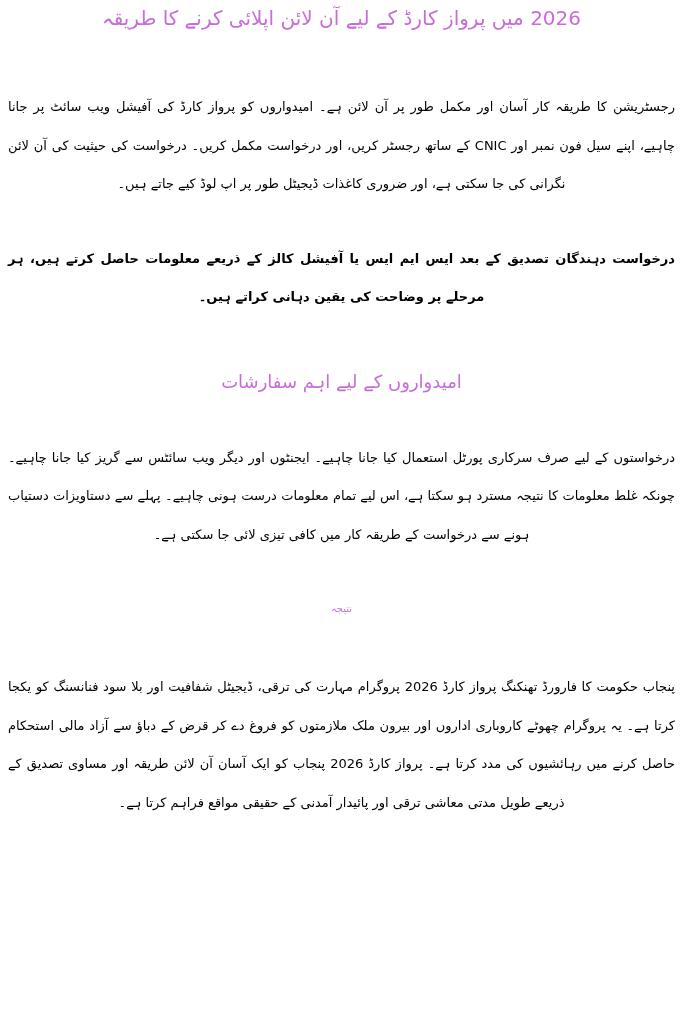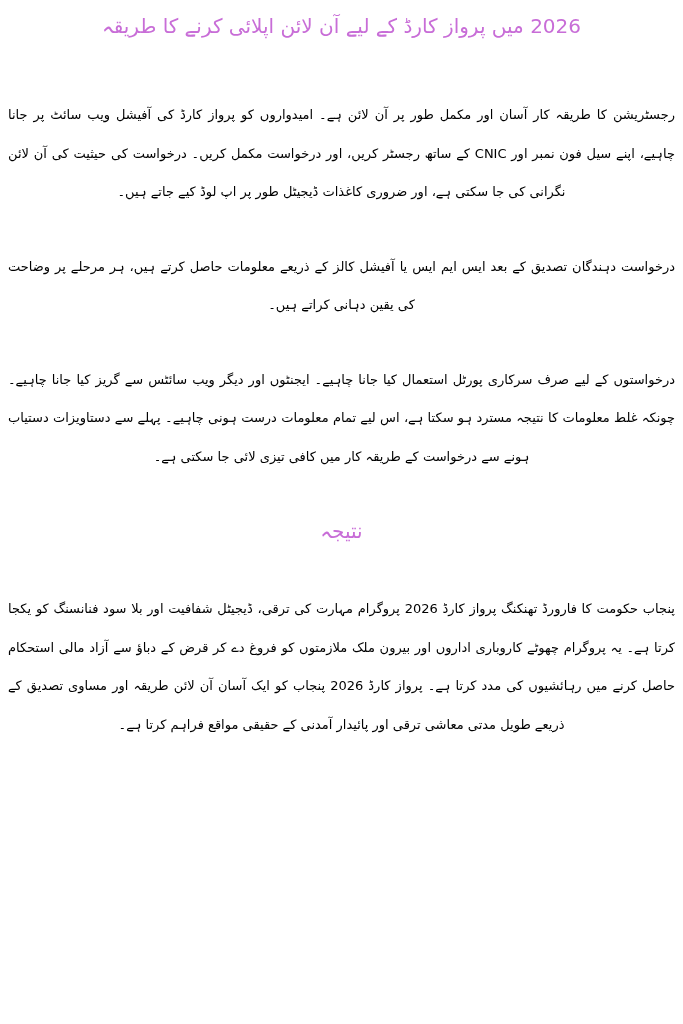--- a/index.html
+++ b/index.html
@@ -18,63 +18,65 @@
     .page {
       padding: 0 8px;
       box-sizing: border-box;
       width: 683px;
     }
     .heading {
       text-align: center;
       color: #c86dd7;
       font-family: "DejaVu Sans", sans-serif;
       font-weight: normal;
-      margin: 8px;
+      margin: 0;
     }
     .heading-main {
       font-size: 20px;
       line-height: 36px;
       padding-top: 0;
       margin-bottom: 52px;
     }
     .heading-section {
       font-size: 18px;
       line-height: 34px;
       margin-top: 48px;
       margin-bottom: 40px;
     }
     .heading-small {
-      font-size: 20px;
+      font-size: 10px;
       line-height: 30px;
       margin-top: 40px;
       margin-bottom: 44px;
     }
     .para {
       font-size: 13px;
       line-height: 38.5px;
       text-align: justify;
       text-align-last: center;
       margin: 0;
       direction: rtl;
     }
     .para + .para {
       margin-top: 36px;
+      font-weight: bold;
     }
   </style>
 </head>
 <body>
 
 <div class="page">
 
   <h1 class="heading heading-main">2026 میں پرواز کارڈ کے لیے آن لائن اپلائی کرنے کا طریقہ</h1>
 
   <p class="para">رجسٹریشن کا طریقہ کار آسان اور مکمل طور پر آن لائن ہے۔ امیدواروں کو پرواز کارڈ کی آفیشل ویب سائٹ پر جانا چاہیے، اپنے سیل فون نمبر اور CNIC کے ساتھ رجسٹر کریں، اور درخواست مکمل کریں۔ درخواست کی حیثیت کی آن لائن نگرانی کی جا سکتی ہے، اور ضروری کاغذات ڈیجیٹل طور پر اپ لوڈ کیے جاتے ہیں۔</p>
 
   <p class="para">درخواست دہندگان تصدیق کے بعد ایس ایم ایس یا آفیشل کالز کے ذریعے معلومات حاصل کرتے ہیں، ہر مرحلے پر وضاحت کی یقین دہانی کراتے ہیں۔</p>
 
+  <h2 class="heading heading-section">امیدواروں کے لیے اہم سفارشات</h2>
 
   <p class="para">درخواستوں کے لیے صرف سرکاری پورٹل استعمال کیا جانا چاہیے۔ ایجنٹوں اور دیگر ویب سائٹس سے گریز کیا جانا چاہیے۔ چونکہ غلط معلومات کا نتیجہ مسترد ہو سکتا ہے، اس لیے تمام معلومات درست ہونی چاہیے۔ پہلے سے دستاویزات دستیاب ہونے سے درخواست کے طریقہ کار میں کافی تیزی لائی جا سکتی ہے۔</p>
 
   <h2 class="heading heading-small">نتیجہ</h2>
 
   <p class="para">پنجاب حکومت کا فارورڈ تھنکنگ پرواز کارڈ 2026 پروگرام مہارت کی ترقی، ڈیجیٹل شفافیت اور بلا سود فنانسنگ کو یکجا کرتا ہے۔ یہ پروگرام چھوٹے کاروباری اداروں اور بیرون ملک ملازمتوں کو فروغ دے کر قرض کے دباؤ سے آزاد مالی استحکام حاصل کرنے میں رہائشیوں کی مدد کرتا ہے۔ پرواز کارڈ 2026 پنجاب کو ایک آسان آن لائن طریقہ اور مساوی تصدیق کے ذریعے طویل مدتی معاشی ترقی اور پائیدار آمدنی کے حقیقی مواقع فراہم کرتا ہے۔</p>
 
 </div>
 
 </body></html>

